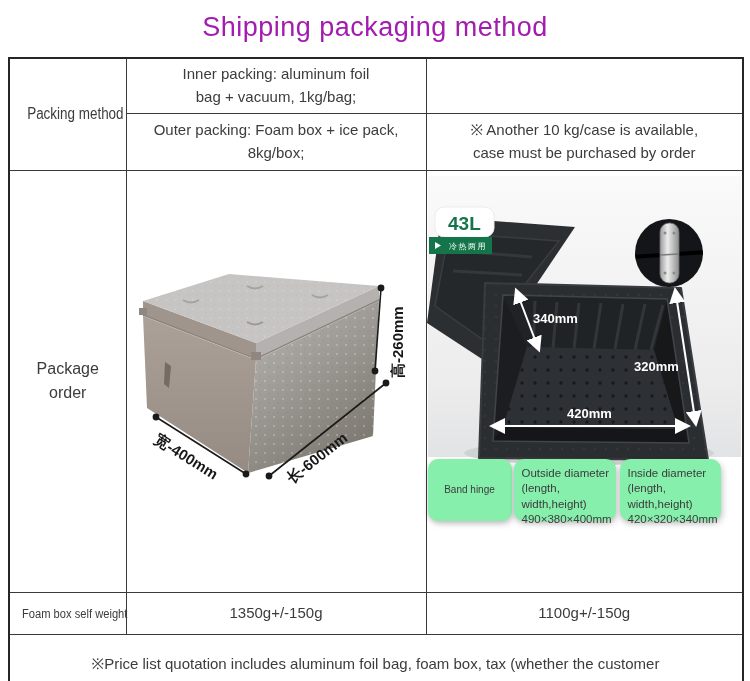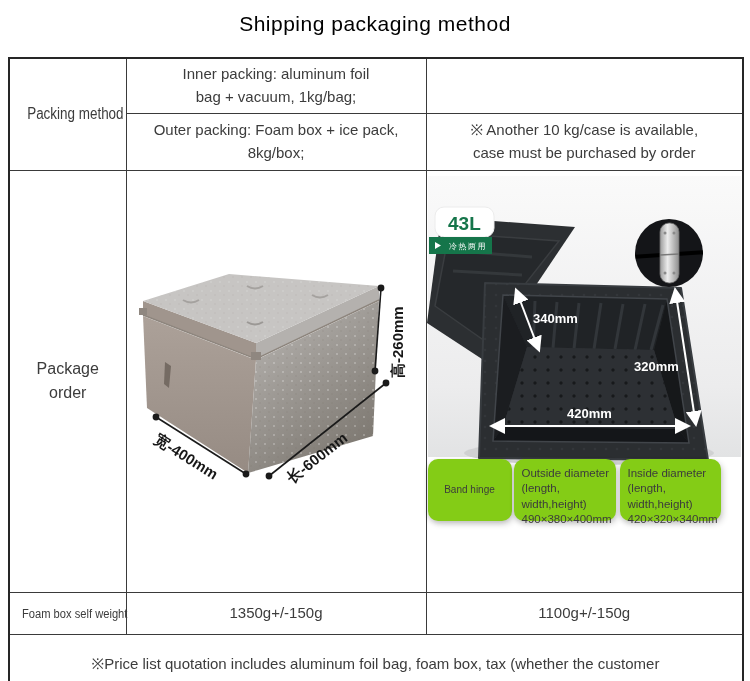--- a/index.html
+++ b/index.html
@@ -1,20 +1,20 @@
 <!DOCTYPE html>
 <html><head>
 <meta charset="utf-8">
 <style>
   * { margin:0; padding:0; box-sizing:border-box; }
   body { background:#fff; font-family:"Liberation Sans", sans-serif; color:#3a3a3a; }
   .page { position:relative; width:750px; height:681px; background:#fff; overflow:hidden; }
 
   .title { position:absolute; top:12px; left:0; width:750px; text-align:center;
-           font-size:21px; color:#000000; letter-spacing:0.5px; }
+           font-size:27px; color:#a21caf; letter-spacing:0.5px; }
 
   table.spec { position:absolute; left:8px; top:57px; width:734px;
                border-collapse:collapse; table-layout:fixed; }
   table.spec td { border:1px solid #3a3a3a; vertical-align:middle; text-align:center;
                   font-size:15px; color:#3c3c3c; line-height:1.5; white-space:pre-line; }
   table.spec { border:2px solid #262626; }
   col.cA { width:117px; } col.cB { width:300px; } col.cC { width:317px; }
 
   td.r1 { height:55px; }
   td.r2 { height:57px; }
@@ -22,21 +22,21 @@
   td.r4 { height:42px; font-size:17px; color:#333;margin-top:48px; }
   td.footer { height:73px; border-top:2px solid #262626; text-align:left; vertical-align:top;
               padding:10px 14px 0 13px; font-size:16.5px; line-height:1.55; color:#2e2e2e;
               white-space:pre-line; }
 
   .cond { display:inline-block; transform:scaleX(0.84); transform-origin:center; font-size:16px; white-space:nowrap; }
   .cond-sm { display:inline-block; transform:scaleX(0.93); transform-origin:center; font-size:12px; white-space:nowrap; }
   td.cellA { padding:8px; }
   td.imgcell { position:relative; padding:0; vertical-align:top; }
 
-  .card { position:absolute; background:#84cc16; border-radius:10px;
+  .card { position:absolute; background:#86efac; border-radius:10px;
           box-shadow:2px 3px 6px rgba(0,0,0,0.18), -1px 2px 4px rgba(0,0,0,0.10);
           font-size:11.5px; line-height:1.35; color:#3c3c3c; text-align:left;
           white-space:pre-line; }
   .card.hinge { left:1px; top:288px; width:84px; height:62px; display:flex;
                 align-items:center; justify-content:center; font-size:10px; white-space:nowrap; }
   .card.outside { left:87px; top:288px; width:102px; height:62px; padding:7px 0 0 8px; }
   .card.inside  { left:193px; top:288px; width:101px; height:62px; padding:7px 6px 0 8px; }
 
   svg text { font-family:"Liberation Sans", sans-serif; }
 </style>

